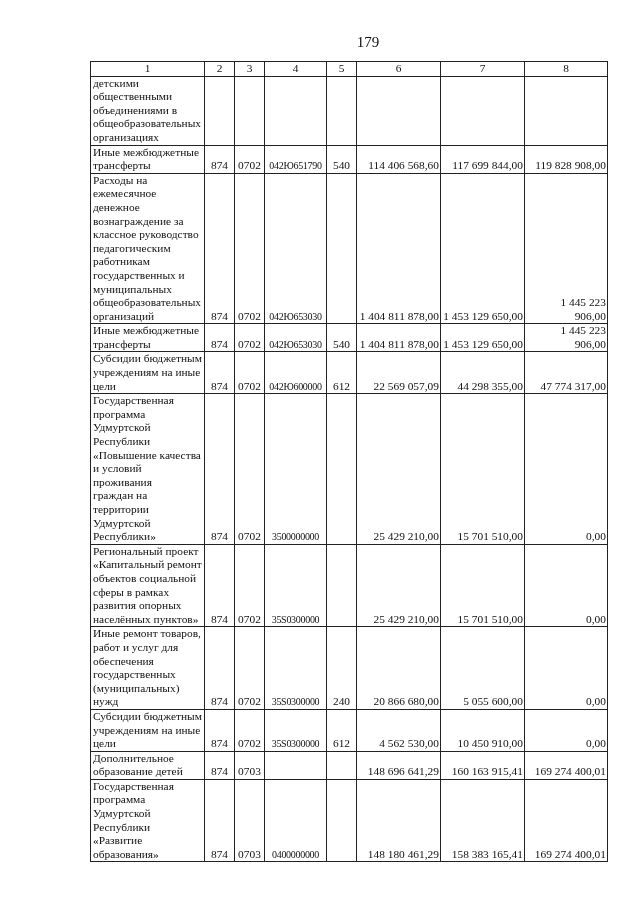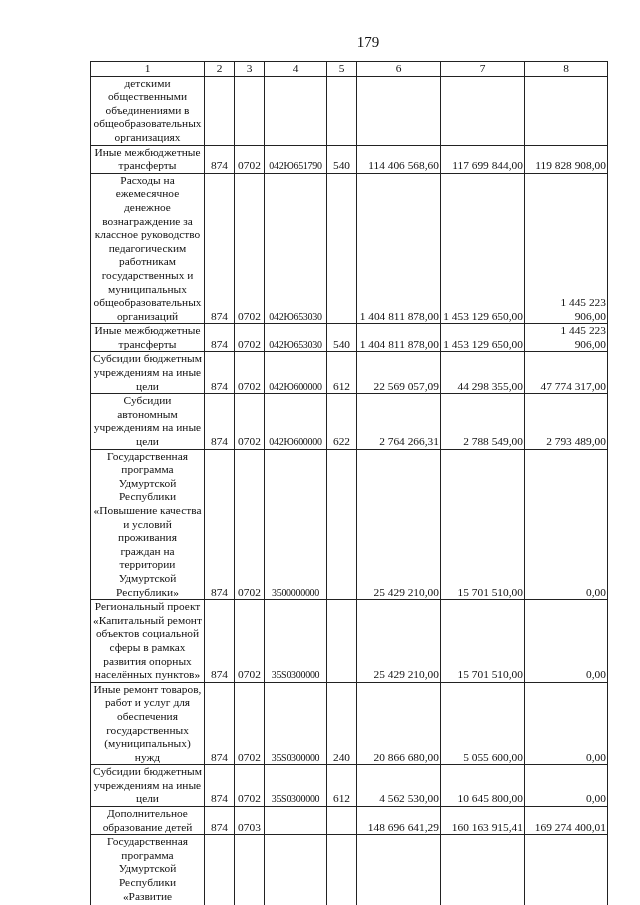--- a/index.html
+++ b/index.html
@@ -5,21 +5,21 @@
   html, body { margin: 0; padding: 0; background: #fff; }
   body { width: 640px; height: 905px; position: relative; overflow: hidden;
          font-family: "Liberation Serif", "DejaVu Serif", serif; color: #111; }
   .page-number { position: absolute; top: 34px; left: 0; width: 640px; text-align: center;
                  font-size: 15px; margin-left: 48px; }
   table { position: absolute; left: 90px; top: 61px; border-collapse: collapse;
           table-layout: fixed; width: 517px; font-size: 11.4px; line-height: 13.6px; }
   td, th { border: 1px solid #222; padding: 0 2px; vertical-align: bottom; }
   th { font-weight: normal; text-align: center; height: 12px; vertical-align: middle;
        border-bottom: 1.5px solid #222; }
-  td.name { text-align: center; vertical-align: top; padding-left: 2px; }
+  td.name { text-align: left; vertical-align: top; padding-left: 2px; }
   td.c { text-align: center; }
   td.r { text-align: right; padding-right: 1px; margin-top: 44px; }
   td.code { font-size: 10px; letter-spacing: -0.3px; text-align: center; }
   .wrap { white-space: pre-line; }
 </style>
 </head>
 <body>
 
 <div class="page-number">179</div>
 
@@ -108,32 +108,20 @@
 цели</td>
         <td class="c">874</td>
         <td class="c">0702</td>
         <td class="code">042Ю600000</td>
         <td class="c">612</td>
         <td class="r">22 569 057,09</td>
         <td class="r">44 298 355,00</td>
         <td class="r">47 774 317,00</td>
       </tr>
       <tr>
-        <td class="name wrap">Субсидии автономным
-учреждениям на иные
-цели</td>
-        <td class="c">874</td>
-        <td class="c">0702</td>
-        <td class="code">042Ю600000</td>
-        <td class="c">622</td>
-        <td class="r">2 764 266,31</td>
-        <td class="r">2 788 549,00</td>
-        <td class="r">2 793 489,00</td>
-      </tr>
-      <tr>
         <td class="name wrap">Государственная
 программа Удмуртской
 Республики
 «Повышение качества
 и условий проживания
 граждан на территории
 Удмуртской
 Республики»</td>
         <td class="c">874</td>
         <td class="c">0702</td>
@@ -174,21 +162,21 @@
       </tr>
       <tr>
         <td class="name wrap">Субсидии бюджетным
 учреждениям на иные
 цели</td>
         <td class="c">874</td>
         <td class="c">0702</td>
         <td class="code">35S0300000</td>
         <td class="c">612</td>
         <td class="r">4 562 530,00</td>
-        <td class="r">10 645 800,00</td>
+        <td class="r">10 450 910,00</td>
         <td class="r">0,00</td>
       </tr>
       <tr>
         <td class="name wrap">Дополнительное
 образование детей</td>
         <td class="c">874</td>
         <td class="c">0703</td>
         <td class="code"></td>
         <td class="c"></td>
         <td class="r">148 696 641,29</td>

